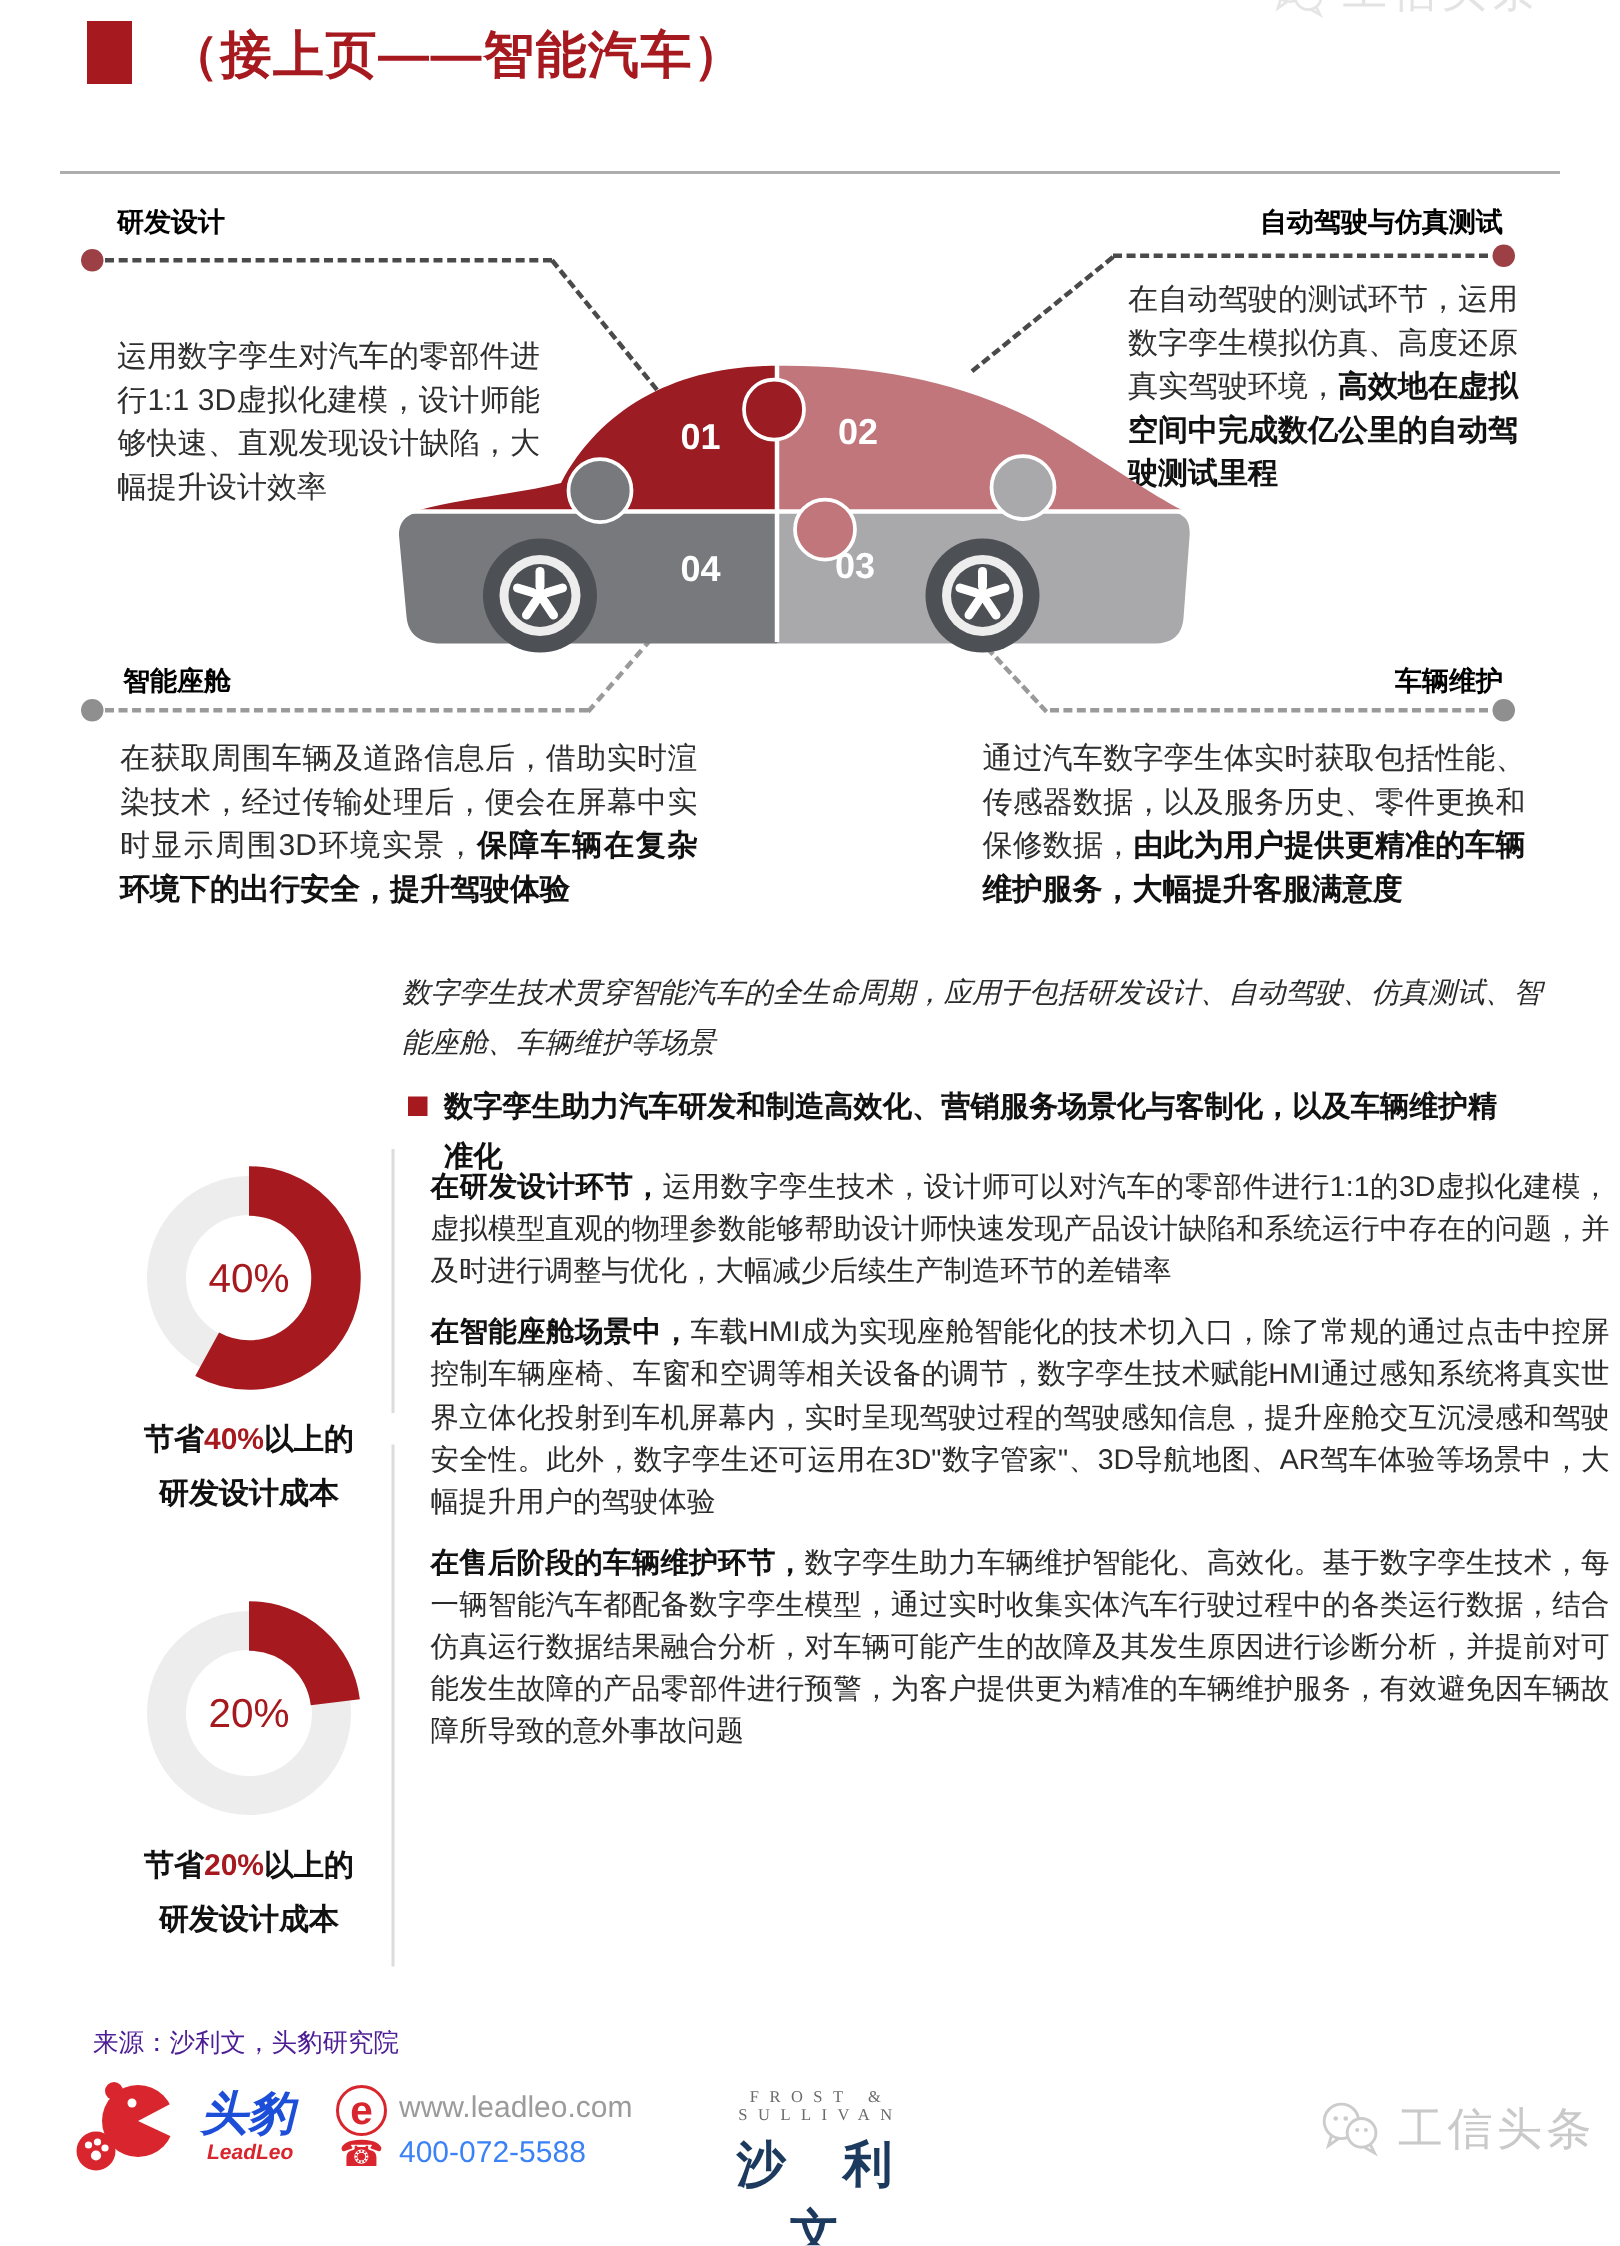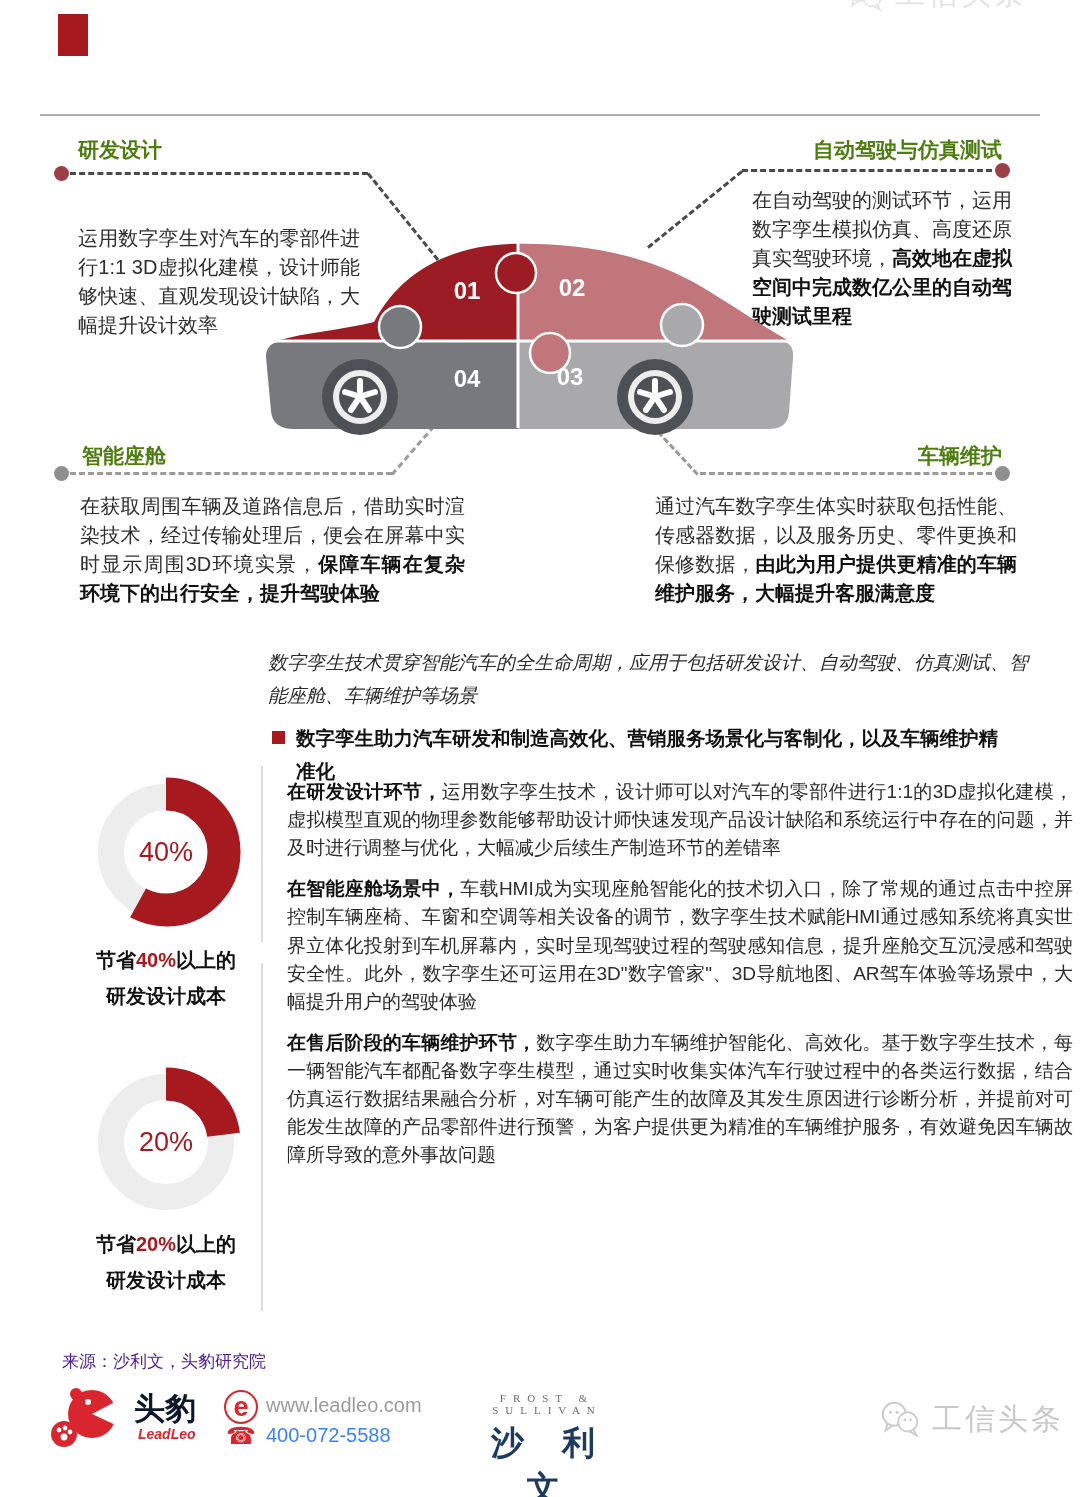--- a/index.html
+++ b/index.html
@@ -8,21 +8,21 @@
   .b{font-weight:700;color:#111;}
   .r{color:#a6191f;}
 
   
   .hdr-square{position:absolute;left:58px;top:14px;width:30px;height:42px;background:#a6191f;}
   .hdr-title{position:absolute;left:112px;top:14px;font-size:34px;font-weight:700;color:#a6191f;letter-spacing:1px;}
   .hdr-sub{position:absolute;left:60px;top:82px;font-size:19px;font-weight:700;color:#1d1d1d;}
   .hdr-rule{position:absolute;left:40px;top:114px;width:1000px;height:2px;background:#adadad;}
 
   
-  .quad-label{position:absolute;font-size:21px;font-weight:700;color:#4d7c0f;}
+  .quad-label{position:absolute;font-size:18px;font-weight:700;color:#000000;}
   .quad-text{position:absolute;font-size:20px;line-height:1.45;text-align:justify;color:#2e2e2e;}
 
   
   .dash{position:absolute;height:0;border-top:3px dashed #4a4a4a;}
   .dash.gray{border-color:#9a9a9a;}
   .diag{transform-origin:0 50%;}
   .dot{position:absolute;width:15px;height:15px;border-radius:50%;background:#9d4046;}
   .dot.gray{background:#8f8f8f;}
 
   .car-wrap{position:absolute;left:252px;top:235px;width:550px;height:210px;}
@@ -42,21 +42,21 @@
                 font-weight:700;line-height:1.8;color:#111;white-space:pre-line;}
   .divider{position:absolute;left:261px;width:2px;background:#dcdcdc;}
 
   
   .paras{position:absolute;left:260px;top:778px;width:786px;margin-left:27px;}
   .paras p{margin:0 0 13px 0;font-size:19px;line-height:1.48;text-align:justify;color:#2b2b2b;}
 
   
   .source{position:absolute;left:62px;top:1350px;font-size:17px;color:#4c1d95;}
   .ll-icon{position:absolute;left:50px;top:1386px;}
-  .ll-name{position:absolute;left:134px;top:1388px;font-size:31px;font-weight:800;color:#0f172a;}
+  .ll-name{position:absolute;left:134px;top:1388px;font-size:31px;font-weight:800;color:#1d4ed8;font-style:italic;}
   .ll-sub{position:absolute;left:138px;top:1426px;font-size:14px;font-weight:700;font-style:italic;color:#d9262e;}
   .ll-e{position:absolute;left:224px;top:1390px;font-size:27px;font-weight:800;color:#d9262e;
         width:30px;height:30px;border:2px solid #d9262e;border-radius:50%;display:flex;
         align-items:center;justify-content:center;}
   .ll-web{position:absolute;left:266px;top:1394px;font-size:20px;color:#9b9b9b;}
   .ll-phoneicon{position:absolute;left:226px;top:1422px;font-size:24px;color:#d9262e;}
   .ll-phone{position:absolute;left:266px;top:1424px;font-size:20px;color:#3b82f6;}
   .fs-wrap{position:absolute;left:442px;top:1392px;width:210px;text-align:center;}
   .fs-en{font-size:11px;letter-spacing:7px;color:#6b6b6b;font-family:"Liberation Serif","DejaVu Serif",serif;}
   .fs-cn{margin-top:5px;font-size:33px;font-weight:700;color:#1c3a5e;letter-spacing:38px;margin-left:30px;}
@@ -64,20 +64,21 @@
   .wm-bottom{left:878px;top:1398px;}
   .wm-top{left:845px;top:-26px;opacity:.5;}
   .wm-text{font-size:30px;color:#c9c9c9;letter-spacing:3px;}
 </style>
 </head>
 <body>
 
 <div class="page">
 
   <div class="hdr-square"></div>
+  <div class="hdr-title">（接上页——智能汽车）</div>
   <div class="hdr-rule"></div>
 
   <div class="quad-label" style="left:78px;top:136px;">研发设计</div>
   <div class="dot" style="left:54px;top:166px;"></div>
   <div class="dash" style="left:70px;top:172px;width:298px;"></div>
   <div class="dash diag" style="left:368px;top:172px;width:120px;transform:rotate(51deg);"></div>
   <div class="quad-text" style="left:78px;top:188px;width:282px;margin-top:36px;"><span>运用数字孪生对汽车的零部件进行1:1 3D虚拟化建模，设计师能够快速、直观发现设计缺陷，大幅提升设计效率</span></div>
 
   <div class="quad-label" style="left:810px;top:136px;width:192px;text-align:right;">自动驾驶与仿真测试</div>
   <div class="dot" style="left:995px;top:163px;"></div>

